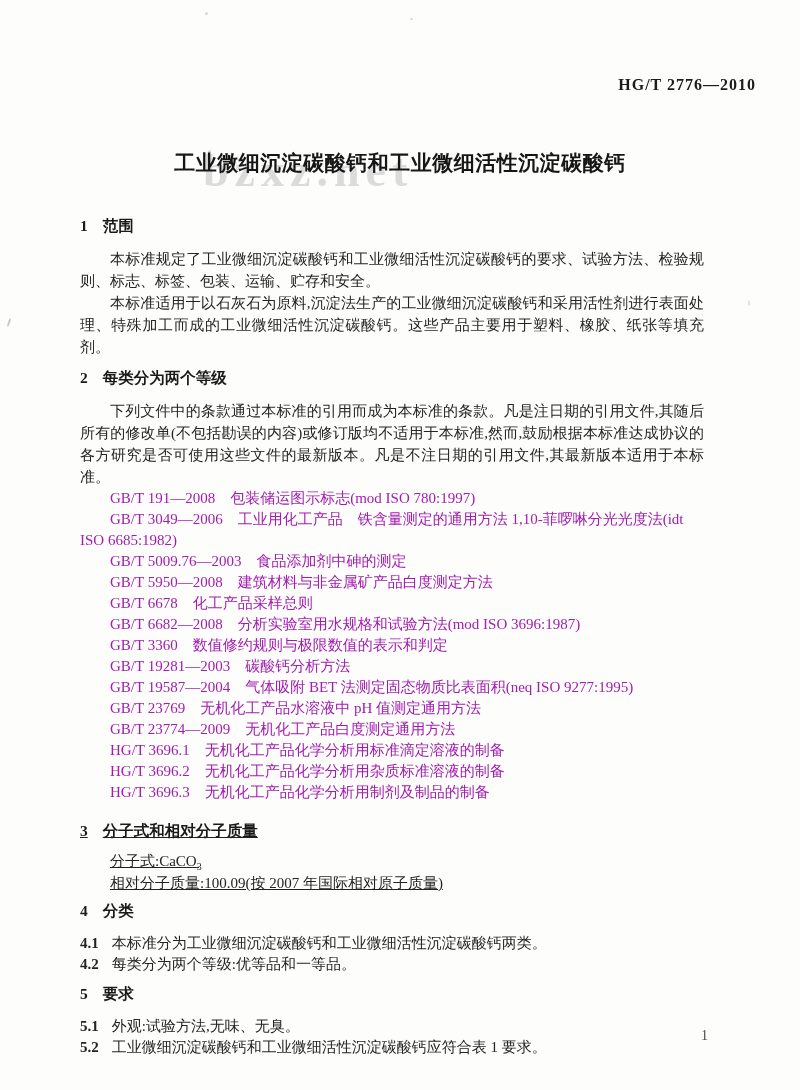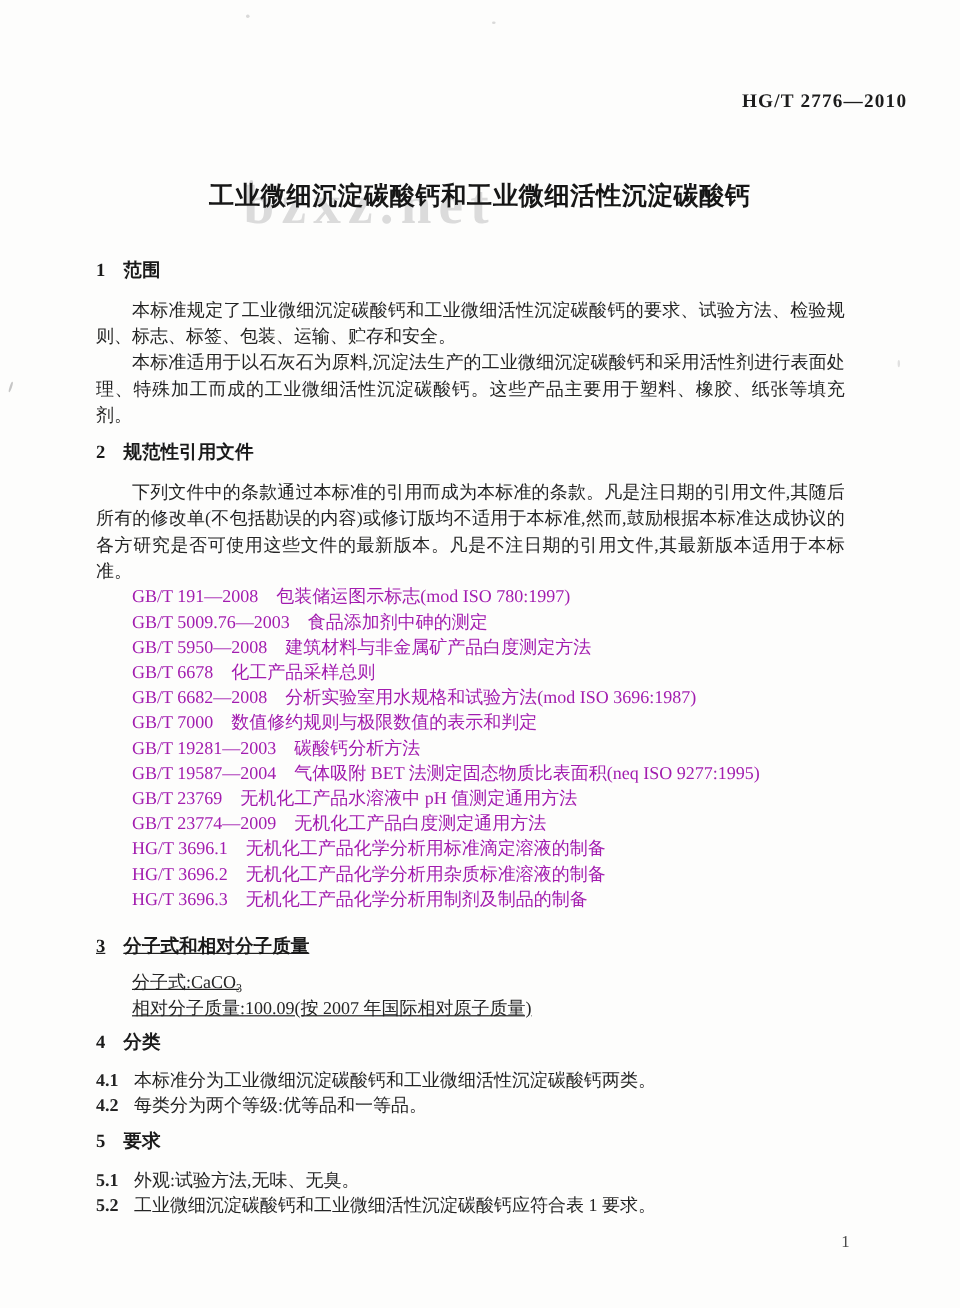--- a/index.html
+++ b/index.html
@@ -90,30 +90,31 @@
     <div class="sec1">
       <div class="sec-heading">
         <span class="sec-num">1</span><span>范围</span>
       </div>
       <p class="para">本标准规定了工业微细沉淀碳酸钙和工业微细活性沉淀碳酸钙的要求、试验方法、检验规则、标志、标签、包装、运输、贮存和安全。</p>
       <p class="para">本标准适用于以石灰石为原料,沉淀法生产的工业微细沉淀碳酸钙和采用活性剂进行表面处理、特殊加工而成的工业微细活性沉淀碳酸钙。这些产品主要用于塑料、橡胶、纸张等填充剂。</p>
     </div>
 
     <div class="sec2">
       <div class="sec-heading">
-        <span class="sec-num">2</span><span>规范性引用文件</span>
+        <span class="sec-num">2</span><span>每类分为两个等级</span>
       </div>
       <p class="para">下列文件中的条款通过本标准的引用而成为本标准的条款。凡是注日期的引用文件,其随后所有的修改单(不包括勘误的内容)或修订版均不适用于本标准,然而,鼓励根据本标准达成协议的各方研究是否可使用这些文件的最新版本。凡是不注日期的引用文件,其最新版本适用于本标准。</p>
       <div class="refs">
         <div class="ref-item">GB/T 191—2008　包装储运图示标志(mod ISO 780:1997)</div>
+        <div class="ref-item">GB/T 3049—2006　工业用化工产品　铁含量测定的通用方法 1,10-菲啰啉分光光度法(idt ISO 6685:1982)</div>
         <div class="ref-item">GB/T 5009.76—2003　食品添加剂中砷的测定</div>
         <div class="ref-item">GB/T 5950—2008　建筑材料与非金属矿产品白度测定方法</div>
         <div class="ref-item">GB/T 6678　化工产品采样总则</div>
         <div class="ref-item">GB/T 6682—2008　分析实验室用水规格和试验方法(mod ISO 3696:1987)</div>
-        <div class="ref-item">GB/T 7000　数值修约规则与极限数值的表示和判定</div>
+        <div class="ref-item">GB/T 3360　数值修约规则与极限数值的表示和判定</div>
         <div class="ref-item">GB/T 19281—2003　碳酸钙分析方法</div>
         <div class="ref-item">GB/T 19587—2004　气体吸附 BET 法测定固态物质比表面积(neq ISO 9277:1995)</div>
         <div class="ref-item">GB/T 23769　无机化工产品水溶液中 pH 值测定通用方法</div>
         <div class="ref-item">GB/T 23774—2009　无机化工产品白度测定通用方法</div>
         <div class="ref-item">HG/T 3696.1　无机化工产品化学分析用标准滴定溶液的制备</div>
         <div class="ref-item">HG/T 3696.2　无机化工产品化学分析用杂质标准溶液的制备</div>
         <div class="ref-item">HG/T 3696.3　无机化工产品化学分析用制剂及制品的制备</div>
       </div>
     </div>
 

